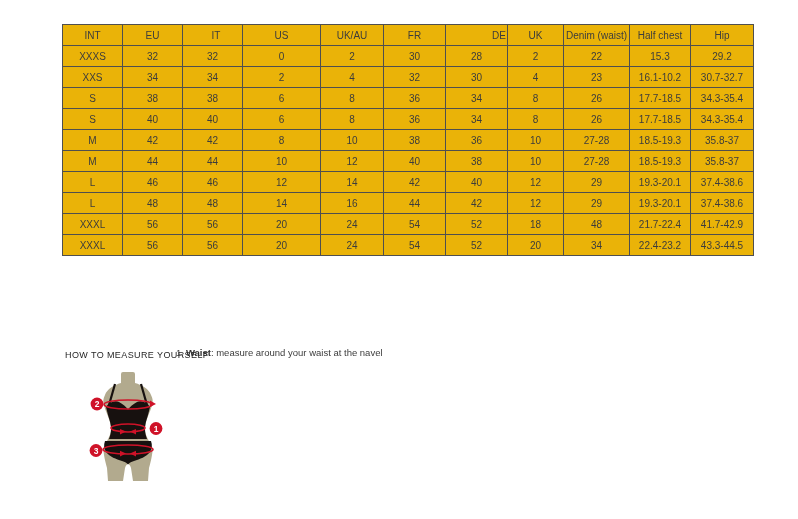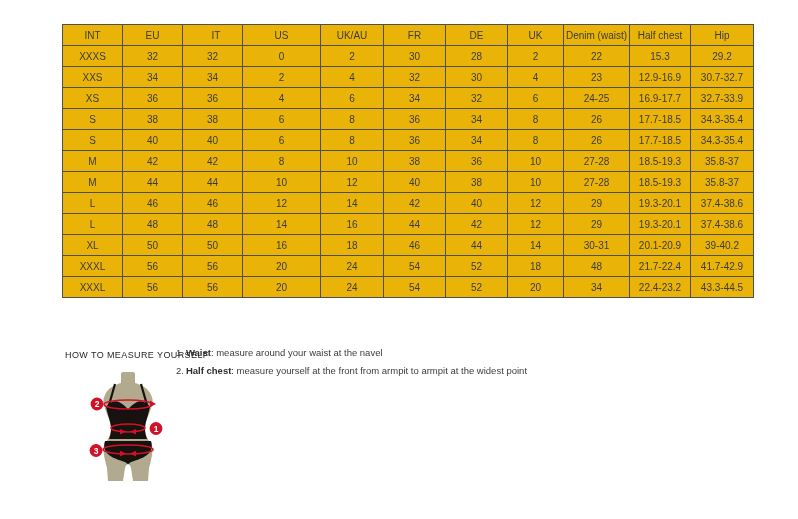--- a/index.html
+++ b/index.html
@@ -32,21 +32,21 @@
     padding: 0 1px;
     white-space: nowrap;
     overflow: hidden;
   }
   table.size-table th:nth-child(1)  { width: 60px; }
   table.size-table th:nth-child(2)  { width: 60px; }
   table.size-table th:nth-child(3)  { width: 60px; padding-left: 8px; }
   table.size-table th:nth-child(4)  { width: 78px; }
   table.size-table th:nth-child(5)  { width: 63px; }
   table.size-table th:nth-child(6)  { width: 62px; }
-  table.size-table th:nth-child(7)  { width: 62px; }
+  table.size-table th:nth-child(7)  { width: 62px; text-align: right; }
   table.size-table th:nth-child(8)  { width: 56px; }
   table.size-table th:nth-child(9)  { width: 66px; margin-left: 41px; }
   table.size-table th:nth-child(10) { width: 61px; }
   table.size-table th:nth-child(11) { width: 63px; }
 
   
   .measure-title {
     position: absolute; left: 65px; top: 350px;
     font-size: 9px; font-weight: normal; letter-spacing: 0.4px;
     color: #262626;
@@ -104,35 +104,22 @@
           <tr>
             <td>XXS</td>
             <td>34</td>
             <td>34</td>
             <td>2</td>
             <td>4</td>
             <td>32</td>
             <td>30</td>
             <td>4</td>
             <td>23</td>
-            <td>12.9-16.9</td>
+            <td>16.1-10.2</td>
             <td>30.7-32.7</td>
-          </tr>
-          <tr>
-            <td>XS</td>
-            <td>36</td>
-            <td>36</td>
-            <td>4</td>
-            <td>6</td>
-            <td>34</td>
-            <td>32</td>
-            <td>6</td>
-            <td>24-25</td>
-            <td>16.9-17.7</td>
-            <td>32.7-33.9</td>
           </tr>
           <tr>
             <td>S</td>
             <td>38</td>
             <td>38</td>
             <td>6</td>
             <td>8</td>
             <td>36</td>
             <td>34</td>
             <td>8</td>
@@ -199,33 +186,20 @@
             <td>14</td>
             <td>16</td>
             <td>44</td>
             <td>42</td>
             <td>12</td>
             <td>29</td>
             <td>19.3-20.1</td>
             <td>37.4-38.6</td>
           </tr>
           <tr>
-            <td>XL</td>
-            <td>50</td>
-            <td>50</td>
-            <td>16</td>
-            <td>18</td>
-            <td>46</td>
-            <td>44</td>
-            <td>14</td>
-            <td>30-31</td>
-            <td>20.1-20.9</td>
-            <td>39-40.2</td>
-          </tr>
-          <tr>
             <td>XXXL</td>
             <td>56</td>
             <td>56</td>
             <td>20</td>
             <td>24</td>
             <td>54</td>
             <td>52</td>
             <td>18</td>
             <td>48</td>
             <td>21.7-22.4</td>
@@ -246,23 +220,20 @@
           </tr>
         </tbody>
     </table>
   </div>
 
   <div class="measure-title">HOW TO MEASURE YOURSELF</div>
 
   <div class="measure-steps">
     <div class="measure-step">
       <span class="step-num">1.</span><b>Waist</b><span>: measure around your waist at the navel</span>
-    </div>
-    <div class="measure-step">
-      <span class="step-num">2.</span><b>Half chest</b><span>: measure yourself at the front from armpit to armpit at the widest point</span>
     </div>
   </div>
 
   <div class="figure-wrap">
     <svg viewBox="0 0 92 114" xmlns="http://www.w3.org/2000/svg">
 
       <path fill="#b2aa8e" d="
         M 39,3 Q 39,1 41,1 L 51,1 Q 53,1 53,3 L 53,12
         C 60,14 67,18 69,24
         C 71,28 71,30 70,34

